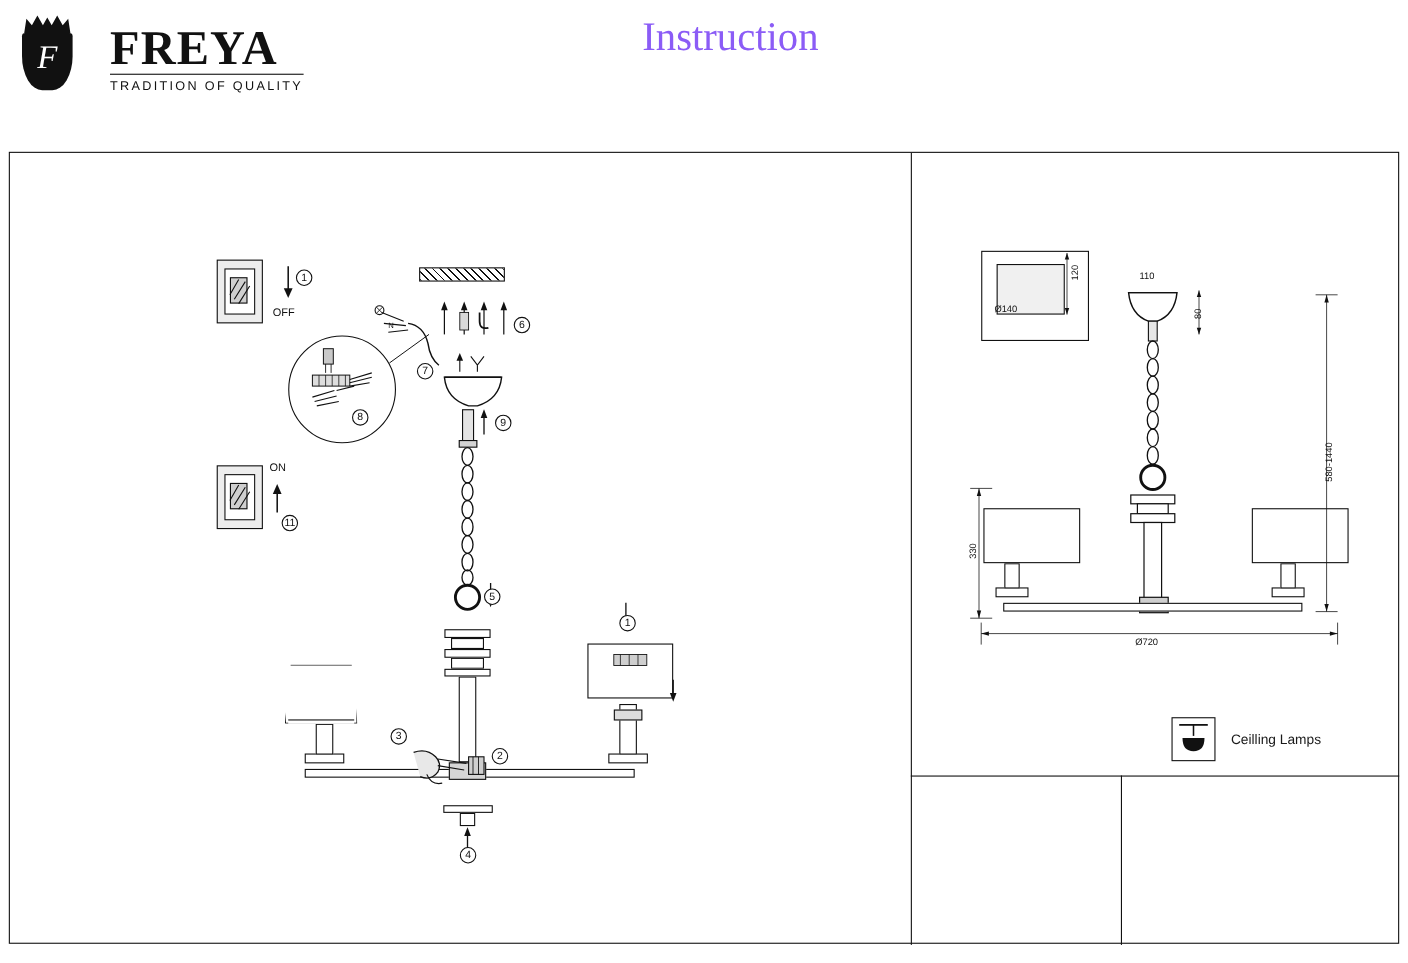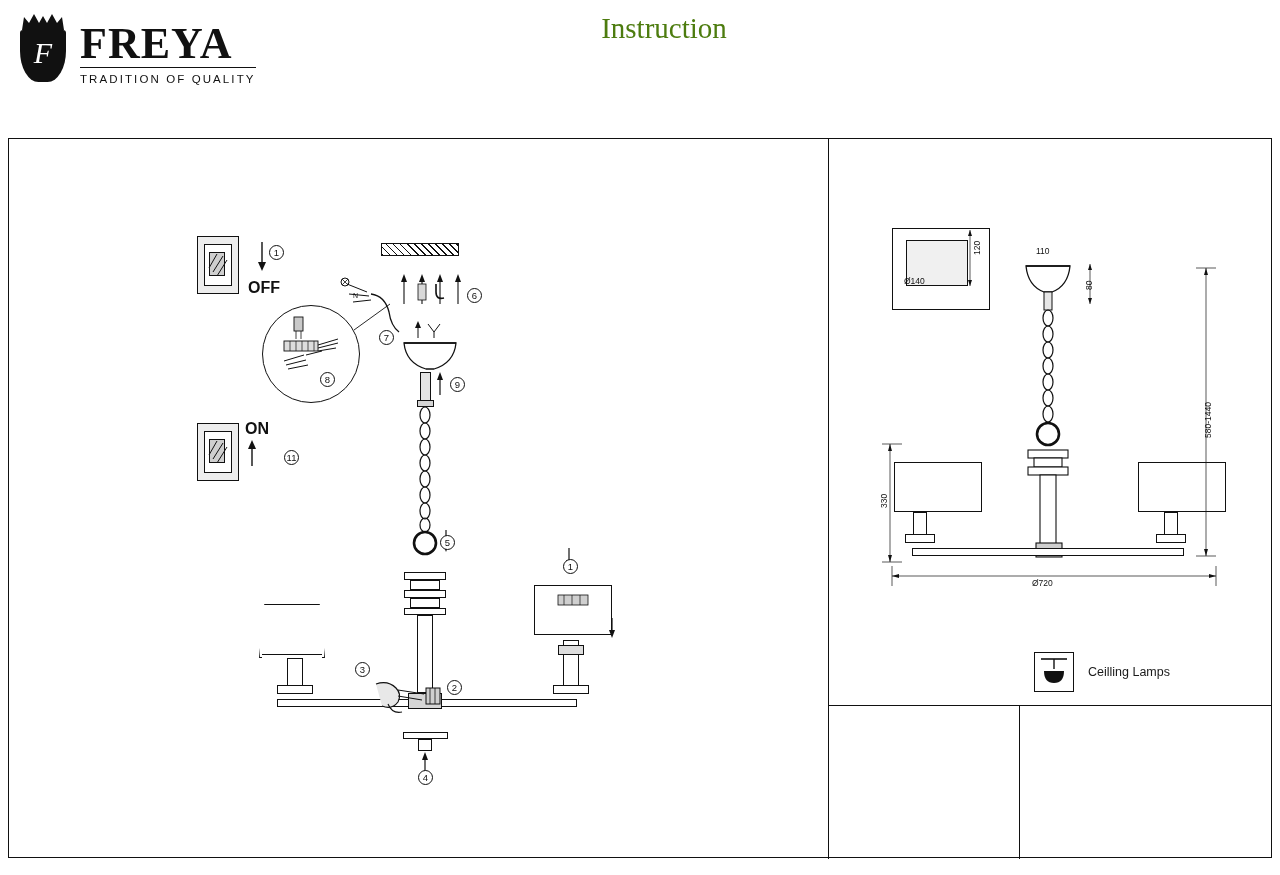--- a/index.html
+++ b/index.html
@@ -19,32 +19,32 @@
   .crown { position: absolute; left: 8px; top: 0; width: 42px; height: 16px; }
   .shield-body {
     position: absolute; left: 6px; top: 16px; width: 46px; height: 52px;
     background: #111; border-radius: 3px 3px 40% 40% / 3px 3px 60% 60%;
     display: flex; align-items: center; justify-content: center;
   }
   .shield-body span {
     color: #fff; font-family: "Liberation Serif", serif; font-size: 30px;
     font-style: italic; line-height: 1; padding-bottom: 6px;
   }
-  .wordmark { margin-left: 8px; padding-top: 8px; }
+  .wordmark { margin-left: 28px; padding-top: 8px; }
   .wordmark .name {
     font-family: "Liberation Serif", serif; font-weight: bold;
     font-size: 44px; letter-spacing: 1px; line-height: 0.95; color: #111;
   }
   .wordmark .tagline {
     font-size: 11.5px; letter-spacing: 2.1px; color: #111; margin-top: 2px;
     border-top: 1.5px solid #111; padding-top: 5px; text-align: center;
   }
   .title-block { position: absolute; left: 0; right: 0; top: 12px; text-align: center; }
   .title-block .main-title {
-    font-family: "Liberation Serif", serif; font-size: 29px; color: #4d7c0f; font-weight: normal; padding-left: 48px;
+    font-family: "Liberation Serif", serif; font-size: 37px; color: #8b5cf6; font-weight: normal; padding-left: 48px;
   }
   .title-block .model-code {
     font-size: 20px; font-weight: bold; margin-top: 5px; color: #111;
   }
 
   
   .frame {
     position: absolute; left: 8px; top: 138px; width: 1264px; height: 720px;
     border: 1.4px solid #111;
   }
@@ -53,21 +53,21 @@
   .h-divider2 { position: absolute; left: 1010px; top: 566px; width: 1.4px; height: 154px; background: #111; }
 
   
   .ln { position: absolute; background: #111; }
   .callout {
     position: absolute; width: 15px; height: 15px; border: 1.2px solid #111;
     border-radius: 50%; font-size: 9.5px; line-height: 13px; text-align: center;
     color: #111; background: #fff; font-family: "Liberation Sans", sans-serif;
   }
   .dim-lbl { position: absolute; font-size: 8.5px; color: #111; }
-  .sw-label { position: absolute; font-size: 16px; font-weight: bold; color: #111; }
+  .sw-label { position: absolute; font-size: 10px; font-weight: normal; color: #111; }
 
   
   .switch { position: absolute; width: 42px; height: 58px; }
   .switch .plate { position: absolute; inset: 0; border: 1.6px solid #111; background: #ededed; }
   .switch .inner { position: absolute; left: 7px; top: 8px; width: 28px; height: 42px; border: 1.3px solid #111; background: #fff; }
   .switch .rocker { position: absolute; left: 12px; top: 16px; width: 16px; height: 24px; background: #cfcfcf; border: 1.1px solid #111; }
 
   
   .shade {
     position: absolute; background: #fff; border: 1.4px solid #111;
@@ -82,21 +82,21 @@
   
   .bubble {
     position: absolute; border: 1.3px solid #111; border-radius: 50%; background: #fff;
   }
 
   
   .bulb-cell { position: absolute; left: 828px; top: 574px; width: 180px; height: 144px; }
   .bulb-txt { position: absolute; left: 0; top: 117px; width: 180px; text-align: center; font-size: 12.5px; color: #111; }
   .info-cell { position: absolute; left: 1022px; top: 574px; width: 240px; height: 144px; padding: 16px 0 0 12px; }
   .info-cell div { font-size: 12.5px; color: #111; margin-bottom: 10px; }
-  .cat-row { position: absolute; left: 1034px; top: 652px; display: flex; align-items: center; }
+  .cat-row { position: absolute; left: 1065px; top: 652px; display: flex; align-items: center; }
   .cat-icon { width: 40px; height: 40px; border: 1.3px solid #111; position: relative; background: #fff; }
   .cat-label { margin-left: 14px; font-size: 12.5px; }
 
   svg { overflow: visible; }
 </style>
 </head>
 <body>
 
 <div class="page">
 
@@ -146,21 +146,21 @@
     <div class="rocker"></div>
     <svg style="position:absolute;left:10px;top:14px;" width="22" height="30" viewBox="0 0 22 30">
       <path d="M2 18 L10 4 M6 22 L16 6 M10 26 L20 10" stroke="#111" stroke-width="1"></path>
     </svg>
   </div>
   <div class="sw-label" style="left:245px; top:420px;">ON</div>
   <svg style="position:absolute;left:246px;top:440px;" width="12" height="26">
     <path d="M6 26 L6 6" stroke="#111" stroke-width="1.4"></path>
     <path d="M6 0 L2 9 L10 9 Z" fill="#111"></path>
   </svg>
-  <div class="callout" style="left:256px; top:450px;margin-left:28px;">11</div>
+  <div class="callout" style="left:256px; top:468px;">11</div>
 
   <div class="hatch" style="left:381px; top:243px; width:78px; height:13px;"></div>
 
   <svg style="position:absolute;left:396px;top:258px;" width="80" height="50">
 
     <path d="M8 46 L8 22" stroke="#111" stroke-width="1.1"></path>
     <path d="M8 16 L5 24 L11 24 Z" fill="#111"></path>
     <path d="M26 46 L26 22" stroke="#111" stroke-width="1.1"></path>
     <path d="M26 16 L23 24 L29 24 Z" fill="#111"></path>
     <path d="M44 46 L44 22" stroke="#111" stroke-width="1.1"></path>

